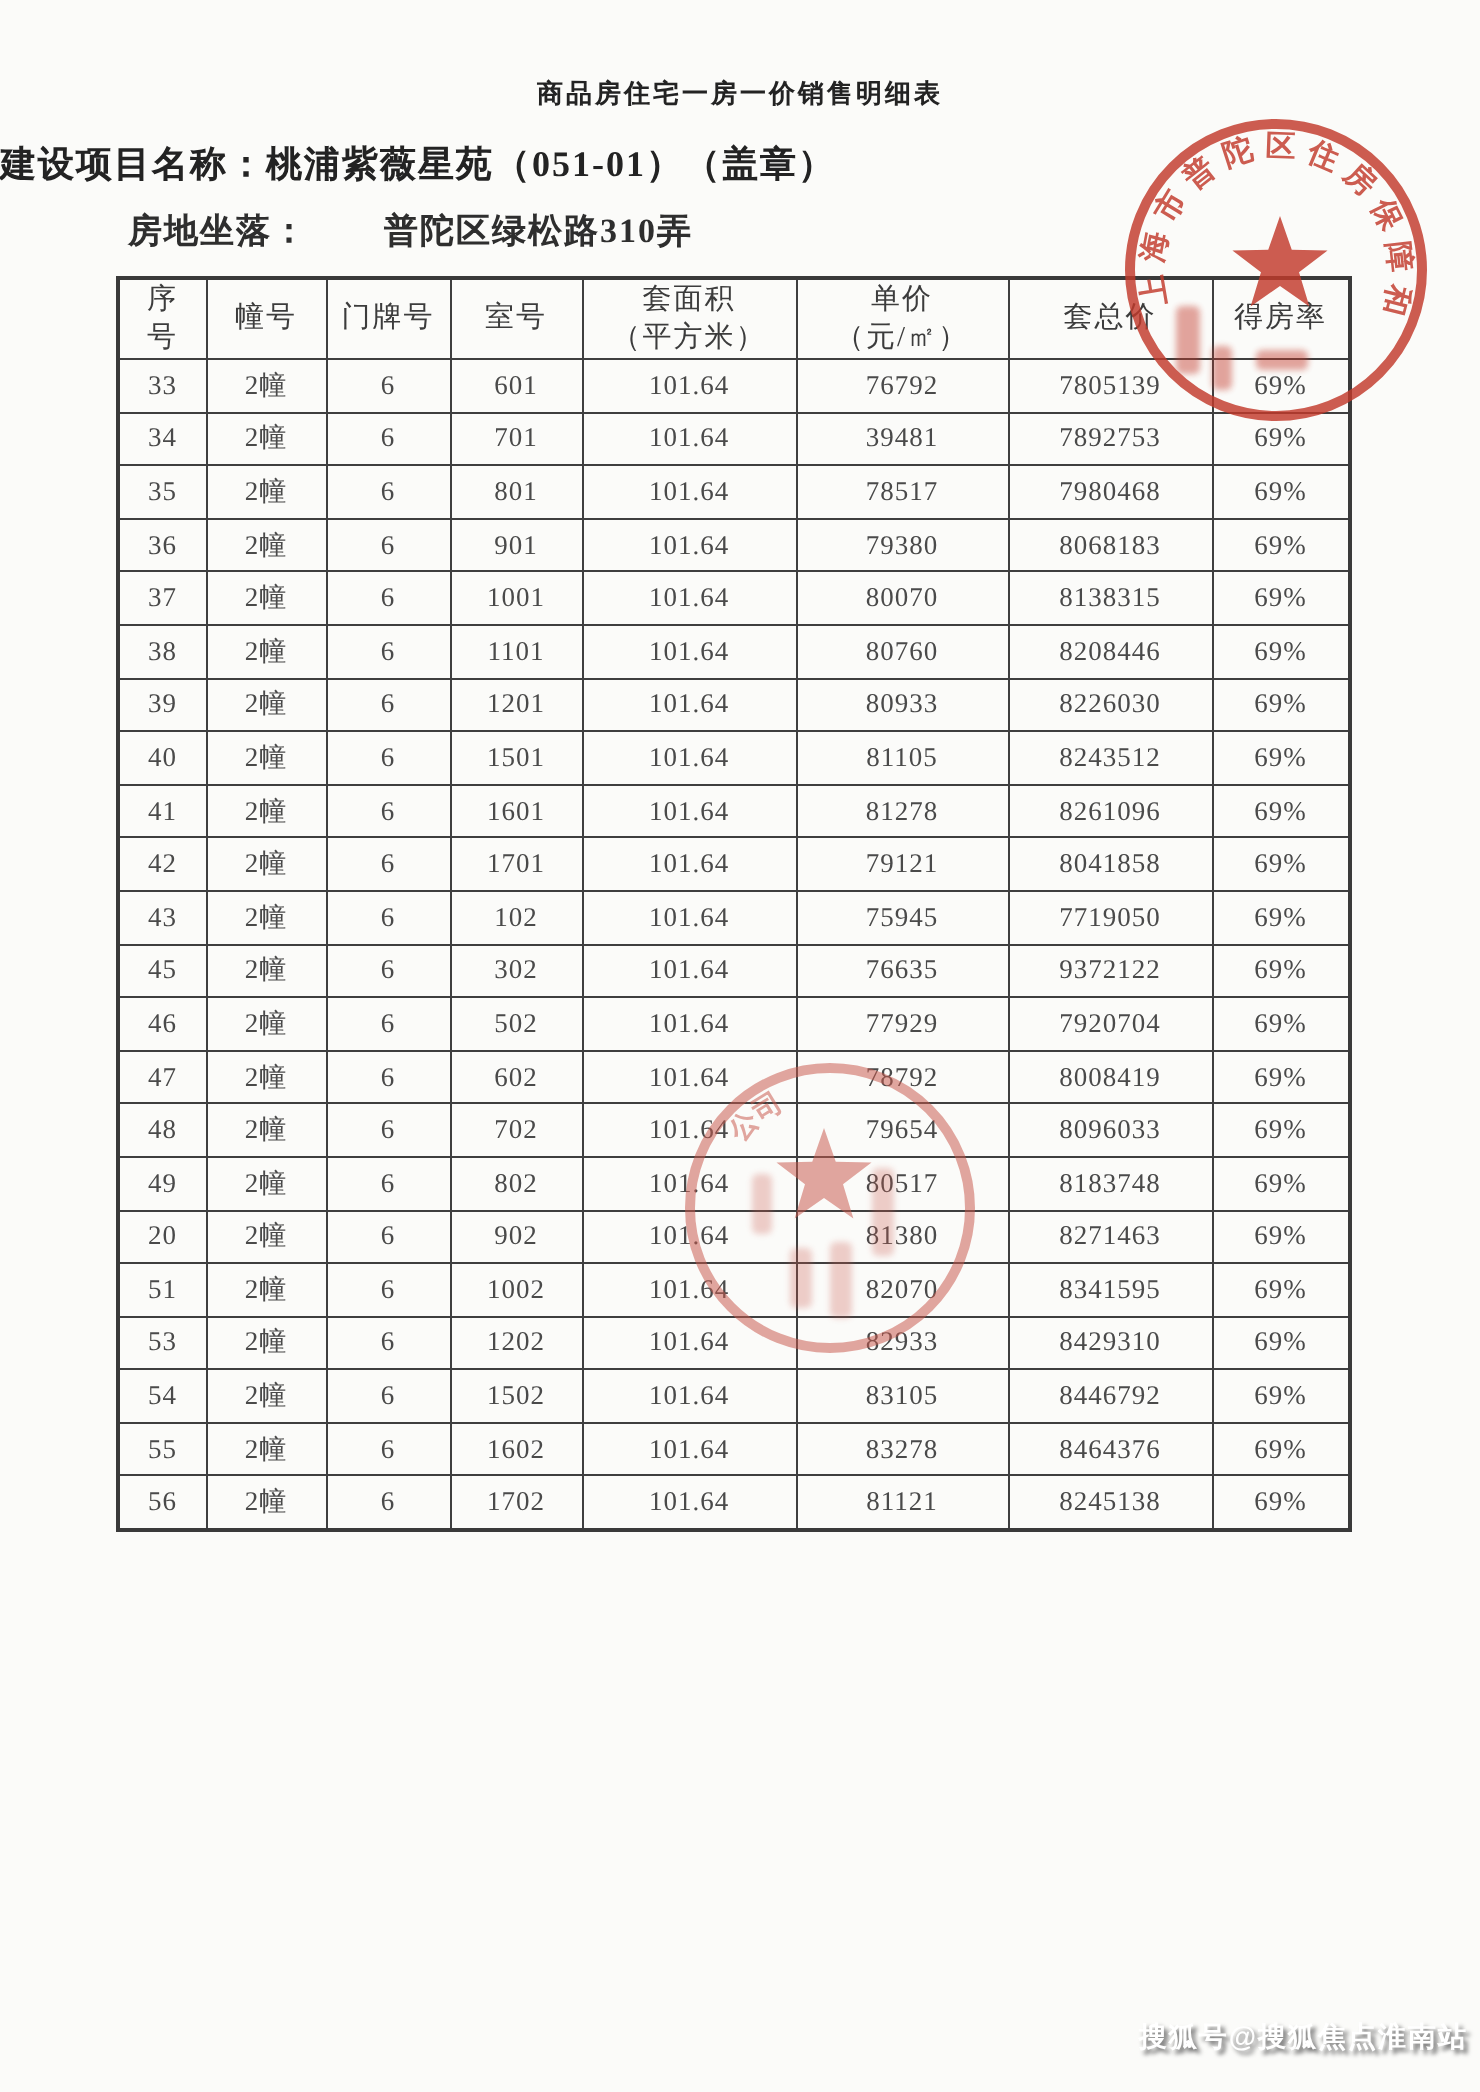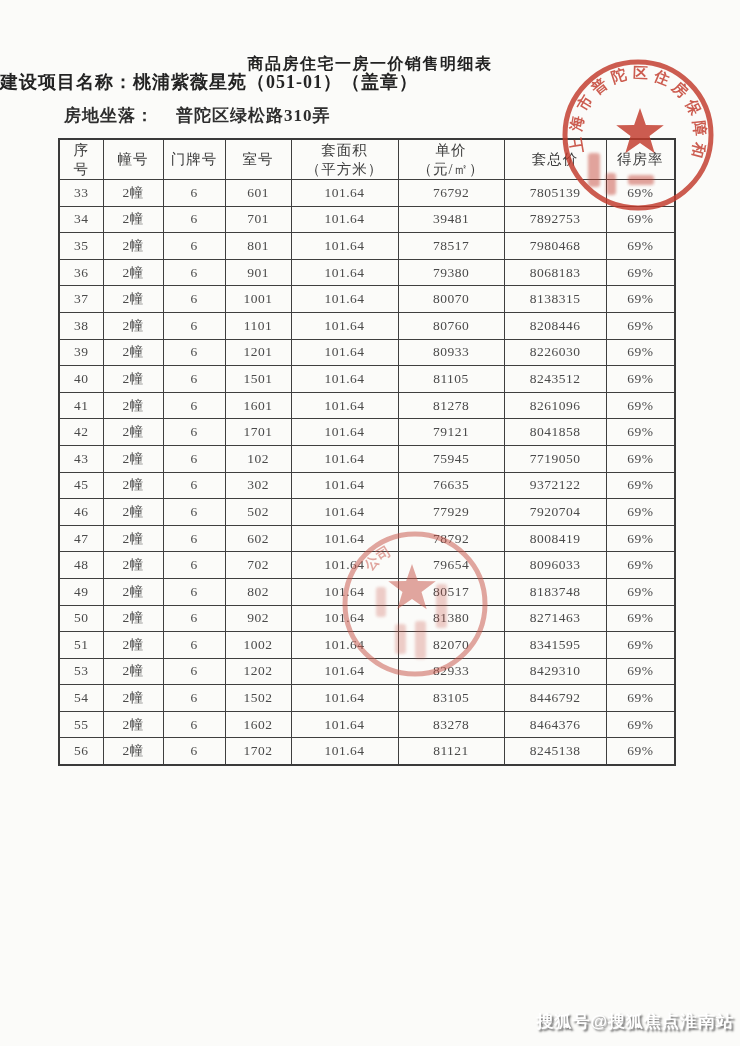--- a/index.html
+++ b/index.html
@@ -9,34 +9,33 @@
     font-family:"Liberation Serif","DejaVu Serif",serif;
   }
   .paper{
     position:relative;width:740px;height:1046px;
     background:#fbfbf9;overflow:hidden;
     color:#3f3f3f;
   }
   
   .doc-title{
     position:absolute;left:0;top:38px;width:100%;
-    text-align:center;font-size:16px;font-weight:bold;color:#232323;
+    text-align:center;font-size:13px;font-weight:bold;color:#232323;
     letter-spacing:1.5px;
-    margin-top:16px;
   }
   .doc-subtitle{
     position:absolute;left:0;top:70px;width:100%;
     font-size:18px;font-weight:bold;color:#232323;
     letter-spacing:1px;
   }
   .location-line{
     position:absolute;left:64px;top:104px;
     font-size:17px;font-weight:bold;color:#2e2e2e;letter-spacing:1px;
   }
-  .location-line .loc-value{margin-left:22px;font-weight:bold;}
+  .location-line .loc-value{margin-left:38px;font-weight:bold;}
   
   table.price-table{
     position:absolute;left:58px;top:138px;width:616px;
     border-collapse:collapse;table-layout:fixed;
     font-size:13.5px;color:#4a4a4a;
     border:2px solid #3a3a3a;
   }
   .price-table th,.price-table td{
     border:1.4px solid #3f3f3f;
     text-align:center;vertical-align:middle;
@@ -60,21 +59,21 @@
   }
   .seal-mid .seal-ring{stroke:var(--seal-mid-color,#c9584c);}
   .seal-mid .seal-star{fill:var(--seal-mid-color,#c9584c);}
   .seal-mid .seal-arc-text{fill:var(--seal-mid-color,#c9584c);font-size:14px;}
   .seal-blur{filter:blur(1.6px);opacity:0.55;}
   .seal-blur rect{fill:var(--seal-top-color,#c23a2b);}
   .seal-mid .seal-blur rect{fill:var(--seal-mid-color,#c9584c);}
   
   .watermark{
     position:absolute;right:6px;top:1010px;
-    font-size:17px;font-weight:bold;color:#ffffff;letter-spacing:1px;
+    font-size:14px;font-weight:bold;color:#ffffff;letter-spacing:1px;
     text-shadow:2px 2px 2px rgba(105,105,105,0.95);
     font-family:"Liberation Sans","DejaVu Sans",sans-serif;
   }
 </style>
 </head>
 <body>
 
 <div class="paper">
 
   <div class="doc-title">商品房住宅一房一价销售明细表</div>
@@ -262,21 +261,21 @@
       <td>49</td>
       <td>2幢</td>
       <td>6</td>
       <td>802</td>
       <td>101.64</td>
       <td>80517</td>
       <td>8183748</td>
       <td>69%</td>
     </tr>
         <tr>
-      <td>50</td>
+      <td>20</td>
       <td>2幢</td>
       <td>6</td>
       <td>902</td>
       <td>101.64</td>
       <td>81380</td>
       <td>8271463</td>
       <td>69%</td>
     </tr>
         <tr>
       <td>51</td>

